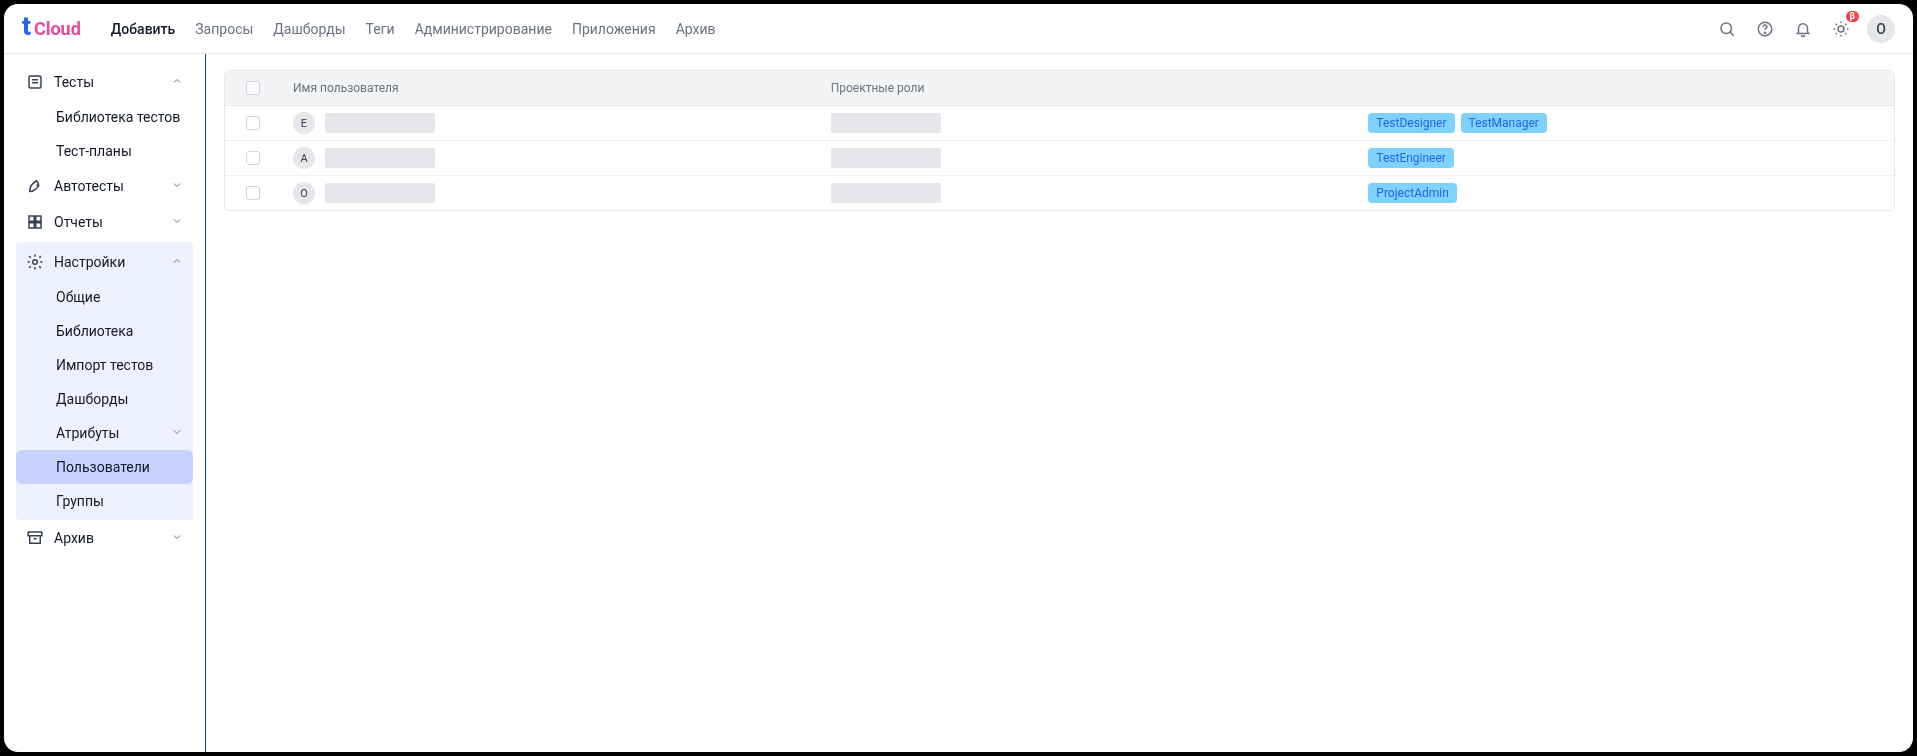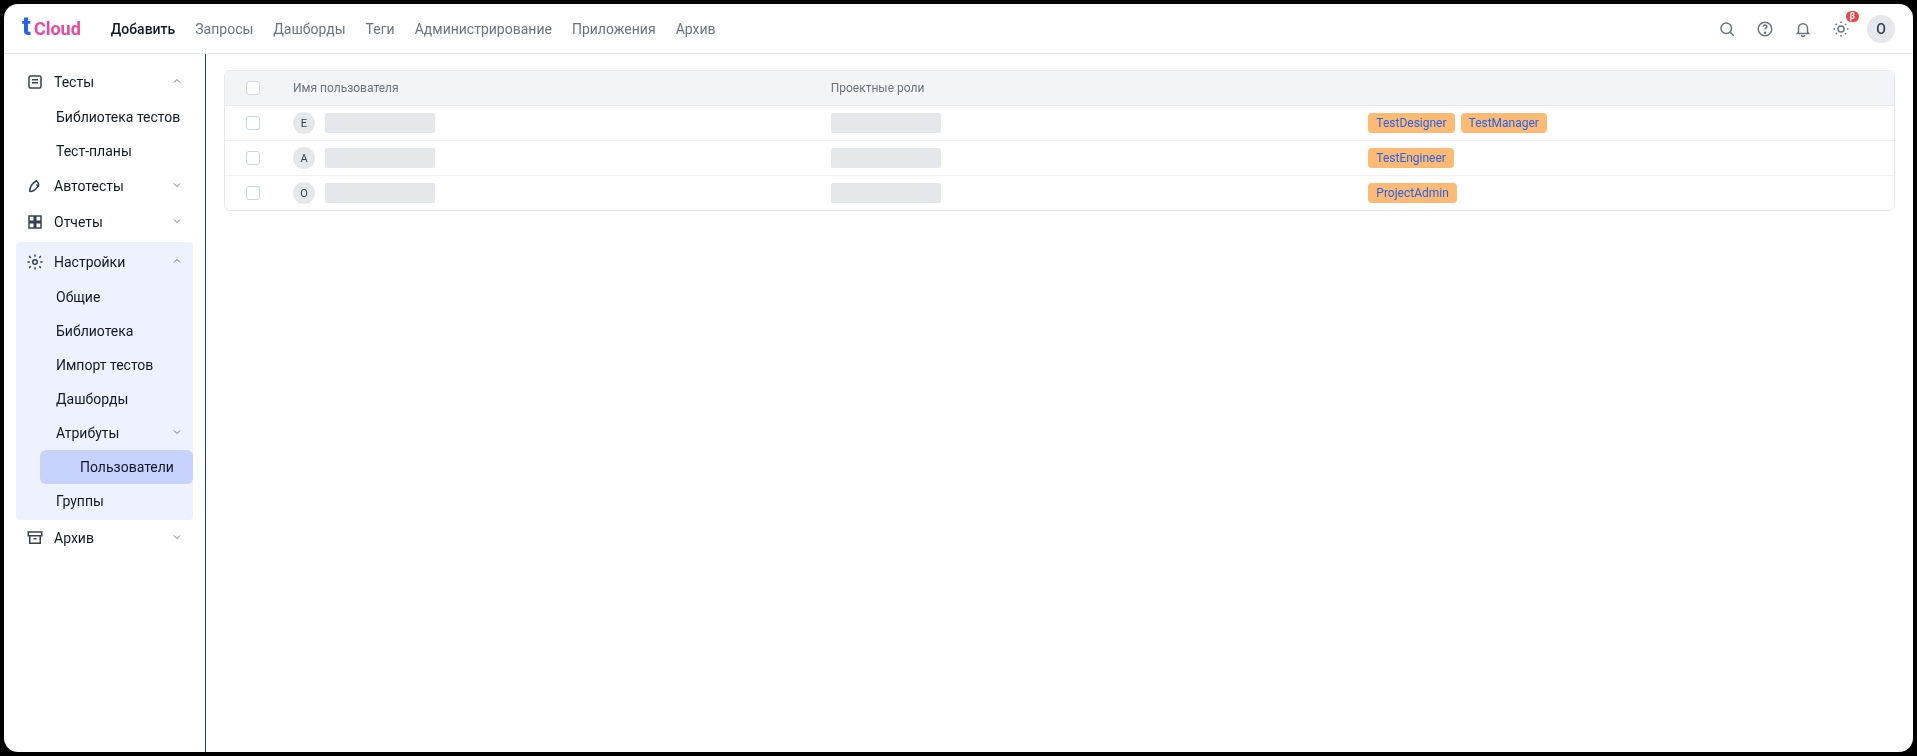--- a/index.html
+++ b/index.html
@@ -19,41 +19,41 @@
   .avatar { width:28px; height:28px; border-radius:50%; background:#e5e7eb; display:flex; align-items:center; justify-content:center; font-size:14px; color:#374151; font-weight:500; cursor:pointer;}
   .body { flex:1; display:flex; min-height:0;}
   .sidebar { width:202px; border-right:1px solid #0c4a6e; padding:10px 12px; overflow-y:auto;}
   .side-item { display:flex; align-items:center; padding:9px 10px; border-radius:6px; font-size:14px; color:#111827; cursor:pointer; gap:10px;}
   .side-item .icon { width:18px; height:18px; display:flex; align-items:center; justify-content:center; color:#374151;}
   .side-item .chev { margin-left:auto; color:#6b7280;}
   .side-sub { display:flex; align-items:center; padding:9px 10px 9px 40px; border-radius:6px; font-size:14px; color:#111827; cursor:pointer; gap:10px;}
   .side-sub .chev { margin-left:auto; color:#6b7280;}
   .settings-group { background:#eef2ff; border-radius:4px; padding:2px 0; margin-top:2px;}
   .settings-group .side-item { background:transparent;}
-  .side-sub.active { background:#c7d2fe;margin-left:24px; }
+  .side-sub.active { background:#c7d2fe; }
   .main { flex:1; padding:16px 18px; overflow:auto;}
   .toolbar { display:flex; align-items:center; gap:12px; margin-bottom:14px;}
   .btn-primary { background:#2563eb; color:#fff; font-size:14px; font-weight:500; padding:7px 14px; border:none; border-radius:6px; cursor:pointer;}
   .btn-filter { background:#eef0f3; color:#374151; font-size:14px; padding:6px 12px; border:none; border-radius:6px; cursor:pointer; display:flex; align-items:center; gap:6px;}
   .total { font-size:14px; color:#6b7280;}
   .total b { color:#111827;}
   .spacer { flex:1;}
   .table { width:100%; border:1px solid #e6e8ec; border-radius:6px; overflow:hidden;}
   .thead { display:grid; grid-template-columns:56px 1fr 1fr 1fr; background:#f3f4f6; border-bottom:1px solid #e6e8ec; font-size:12px; color:#6b7280; padding:10px 0;}
   .th { padding:0 12px;}
   .th-check { display:flex; align-items:center; justify-content:center;}
   .trow { display:grid; grid-template-columns:56px 1fr 1fr 1fr; border-bottom:1px solid #eef0f3; align-items:center; padding:6px 0;}
   .trow:last-child { border-bottom:none;}
   .td { padding:0 12px; display:flex; align-items:center; gap:10px;}
   .td-check { justify-content:center;}
   .avatar-sm { width:22px; height:22px; border-radius:50%; background:#e5e7eb; display:flex; align-items:center; justify-content:center; font-size:11px; color:#374151;}
   .redact { height:20px; background:#e5e7eb; border-radius:2px; width:110px;}
   .redact.login { width:110px;}
   .tags { display:flex; gap:6px; flex-wrap:wrap;}
-  .tag { background:#fdba74; color:#2563eb; font-size:12px; padding:3px 8px; border-radius:4px;}
+  .tag { background:#7dd3fc; color:#2563eb; font-size:12px; padding:3px 8px; border-radius:4px;}
   input[type=checkbox]{ width:14px; height:14px; border:1px solid #cbd5e1; border-radius:3px; appearance:none; cursor:pointer; background:#fff;}
 </style>
 </head>
 <body>
 <div class="window">
 
 <div class="topbar">
   <div class="logo">
     <span class="logo-mark">t</span>
     <span class="logo-text">Cloud</span>

